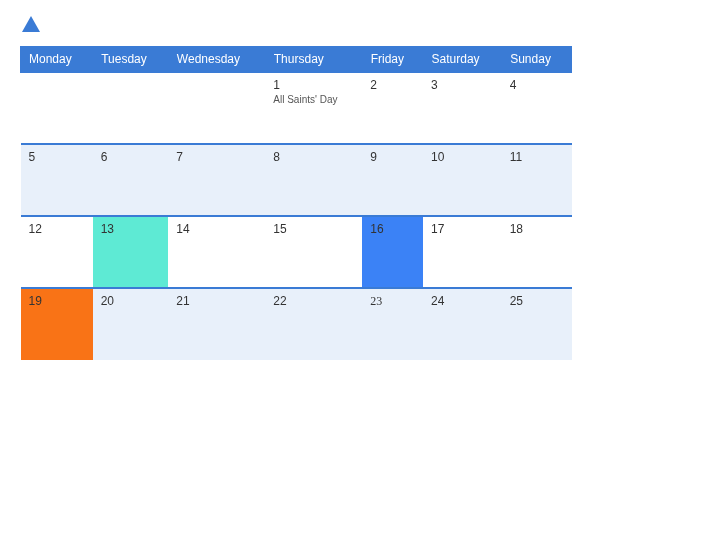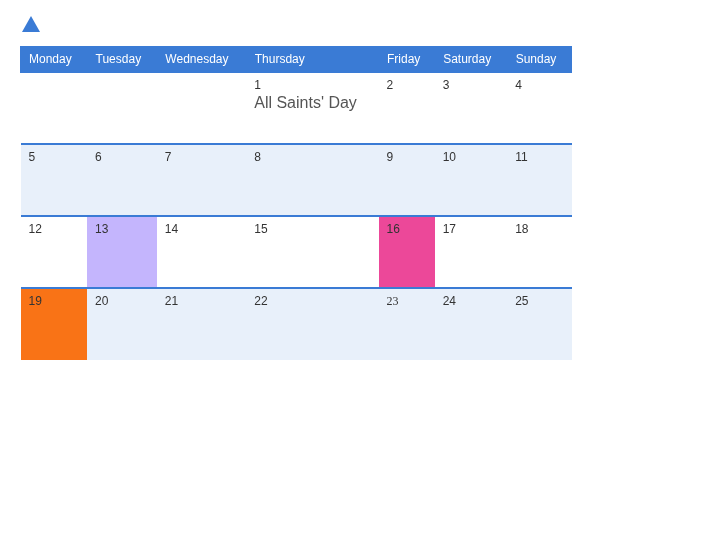--- a/index.html
+++ b/index.html
@@ -93,21 +93,21 @@
     }
     .calendar-table tr td:nth-child(odd) {
       background: inherit;
     }
     .day-number {
       font-size: 12px;
       color: #333;
       display: block;
     }
     .event-label {
-      font-size: 16px;
+      font-size: 10px;
       color: #555;
       display: block;
       margin-top: 2px;
     }
     .empty-cell {
       background: #fff !important;
     }
   </style>
 </head>
 <body>
@@ -176,30 +176,30 @@
             <span class="day-number">10</span>
           </td>
           <td style="background: rgb(232, 240, 250);">
             <span class="day-number">11</span>
           </td>
         </tr>
         <tr>
           <td style="background: rgb(255, 255, 255); margin-top: 45px;">
             <span class="day-number">12</span>
           </td>
-          <td style="background: #c4b5fd;">
+          <td style="background: #5eead4;">
             <span class="day-number">13</span>
           </td>
           <td style="background: rgb(255, 255, 255); margin-top: 36px;">
             <span class="day-number">14</span>
           </td>
           <td style="background: rgb(255, 255, 255);">
             <span class="day-number">15</span>
           </td>
-          <td style="background: #ec4899;">
+          <td style="background: #3b82f6;">
             <span class="day-number">16</span>
           </td>
           <td style="background: rgb(255, 255, 255);">
             <span class="day-number">17</span>
           </td>
           <td style="background: rgb(255, 255, 255);">
             <span class="day-number">18</span>
           </td>
         </tr>
         <tr>

